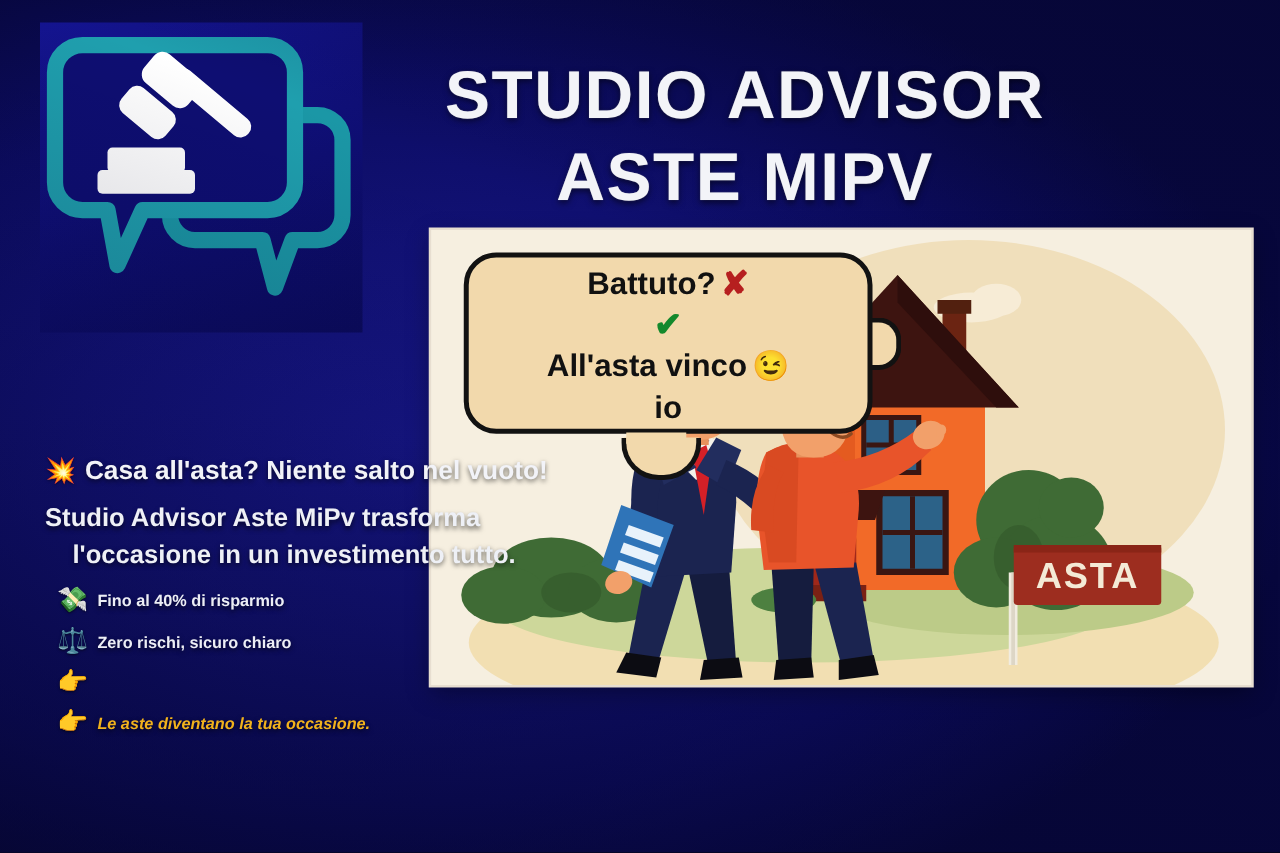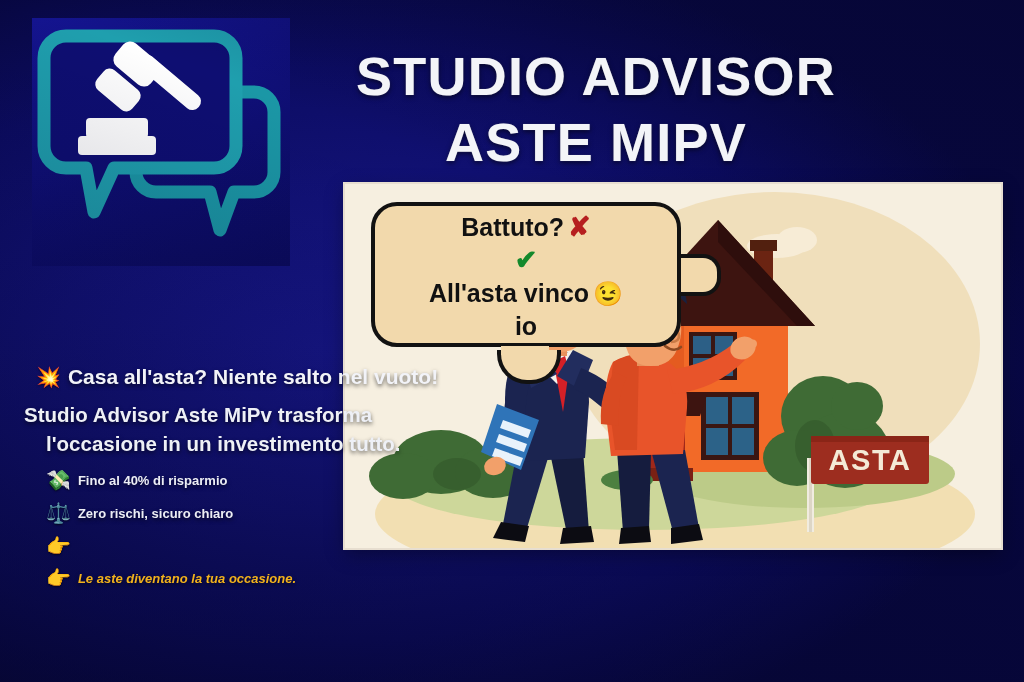--- a/index.html
+++ b/index.html
@@ -58,21 +58,21 @@
     text-shadow:0 1px 2px rgba(0,0,0,.6);
   }
   .headline{
     color:#f2f3f8; font-weight:bold; font-size:21px; line-height:30px;
     text-shadow:0 2px 4px rgba(0,0,0,.6);
     white-space:nowrap;
   }
   .lead{
     color:#eef0f6; font-weight:bold; font-size:20.5px; line-height:29px;
     text-shadow:0 2px 4px rgba(0,0,0,.6);
-    margin:8px 0 7px 0;
+    margin:8px 0 7px 12px;
   }
   .lead .l2{ display:block; padding-left:22px; }
   .bullet-txt{
     color:#eceef5; font-weight:bold; font-size:13px; line-height:31px;
     text-shadow:0 2px 4px rgba(0,0,0,.6);
     white-space:nowrap;
   }
   .bullet-txt.accent{ color:#f2b21c;font-style:italic; }
   .row-b{ margin-left:22px; }
 
@@ -83,20 +83,21 @@
     box-shadow:0 0 0 2px #e7ded0, 0 6px 18px rgba(0,0,0,.35);
     overflow:hidden;
     z-index:5;
   }
   .panel-svg{ position:absolute; left:0; top:0; width:656px; height:364px; }
 
   
   .bubble{
     position:absolute; left:26px; top:18px; width:310px; height:145px;
     z-index:3;
+    padding-left:17px;
   }
   .bubble-box{
     position:absolute; inset:0;
     background:#f2d9ac;
     border:4px solid #121212;
     border-radius:26px;
   }
   .bubble-text{
     position:absolute; inset:0;
     display:flex; flex-direction:column; justify-content:center; align-items:center;

